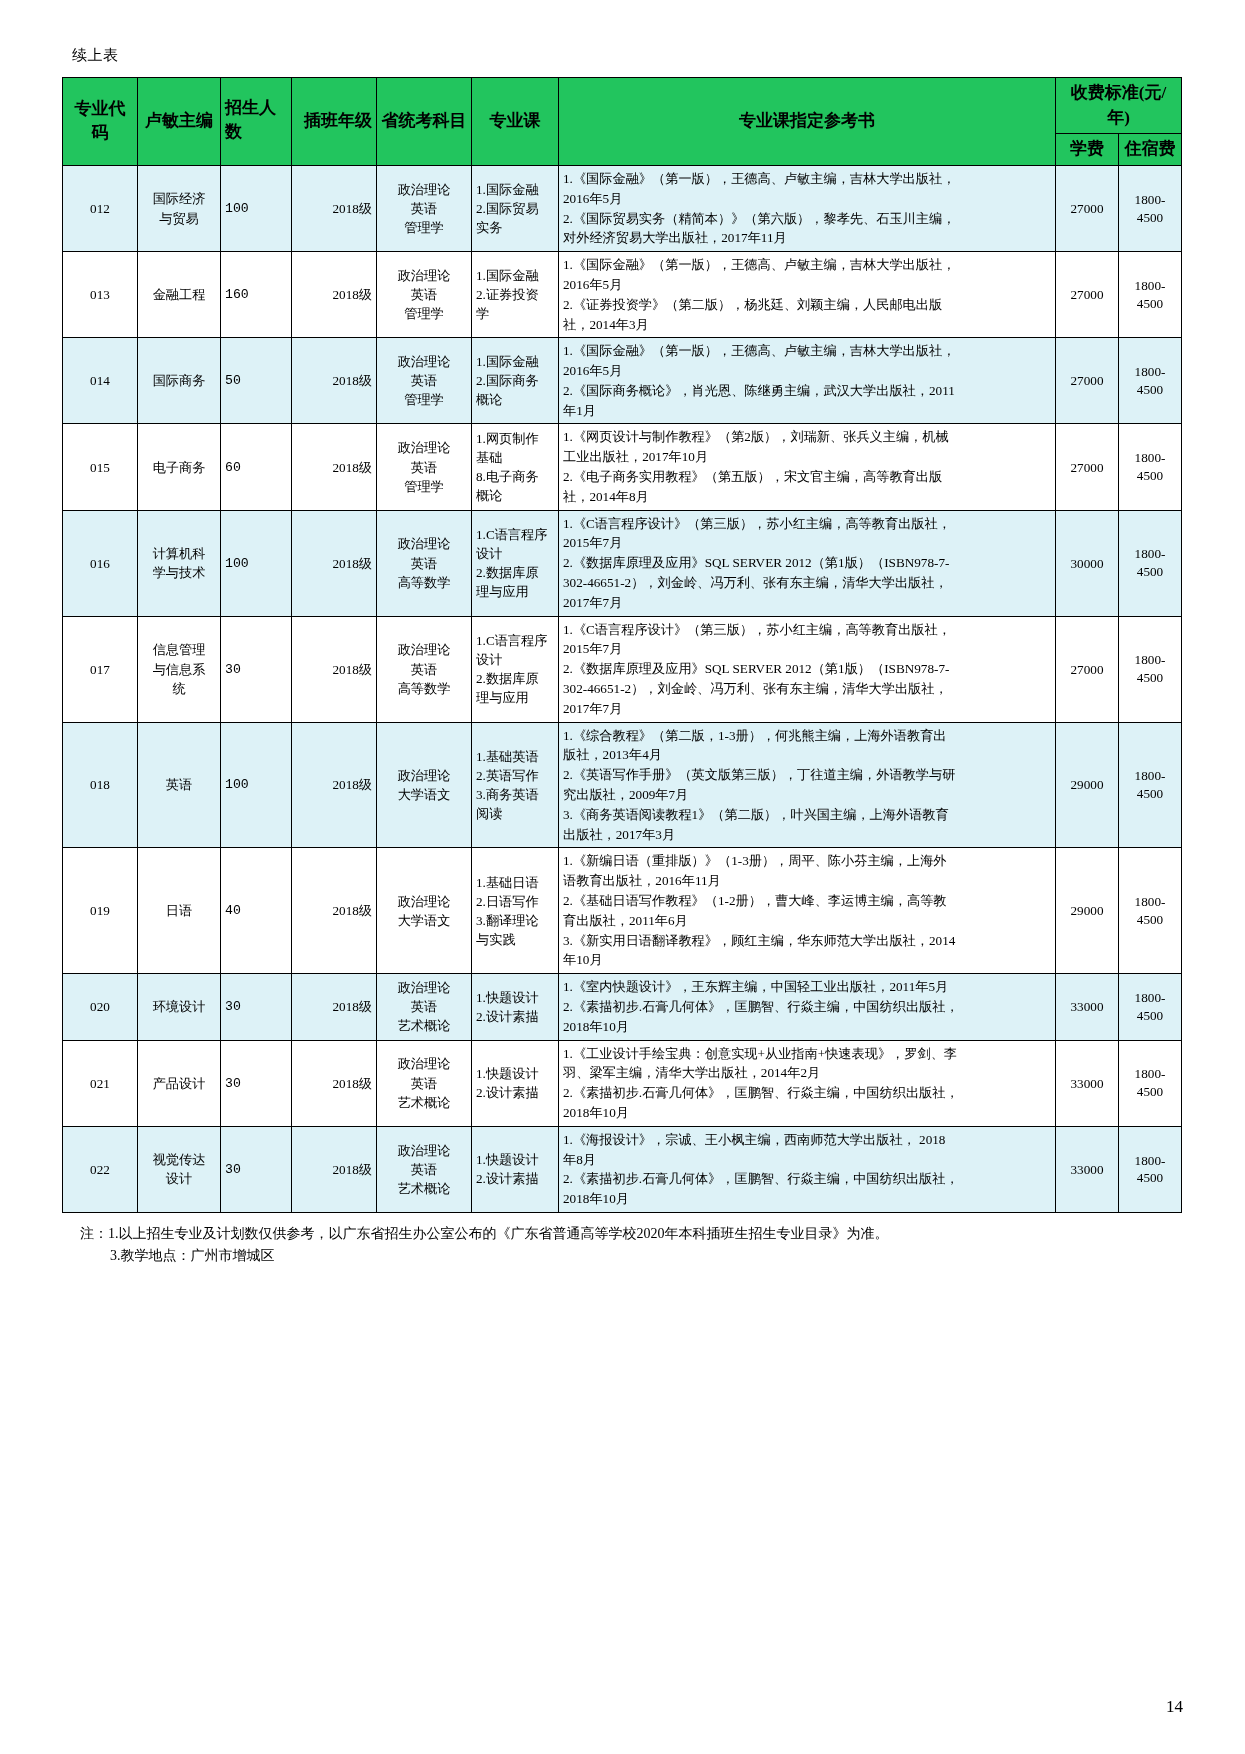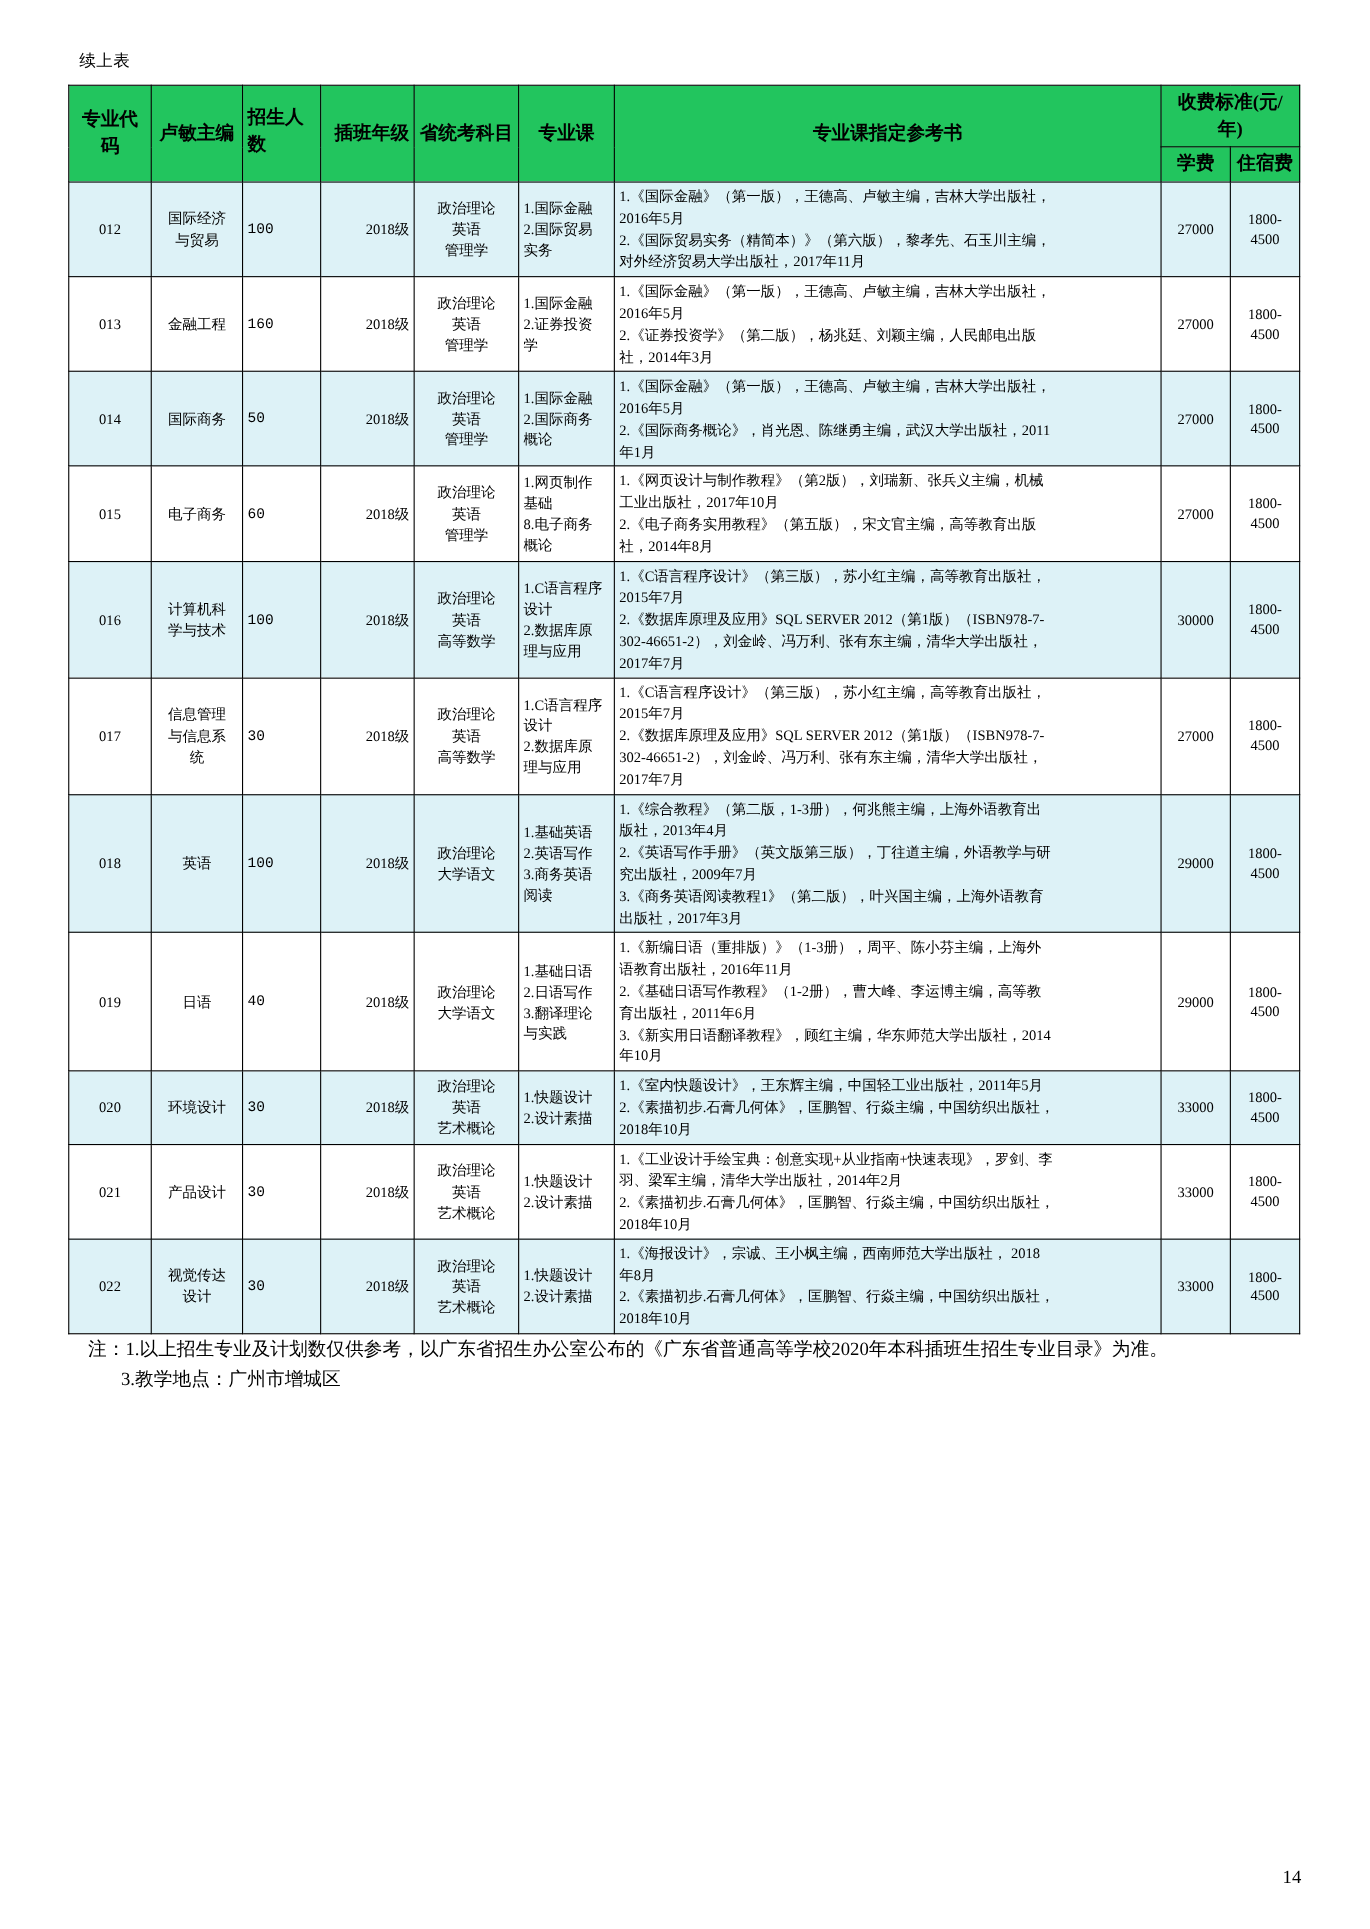--- a/index.html
+++ b/index.html
@@ -56,21 +56,22 @@
   .c-dorm    { width: 62px;  text-align: center; }
 
   tbody tr.shade td { background: #ddf2f7; }
   tbody tr.plain td { background: #ffffff; }
 
   .multiline { white-space: pre-line; }
   .books { white-space: pre-line; line-height: 1.5; }
   .dorm  { white-space: pre-line; line-height: 1.35; }
 
   .footnotes {
-    font-size: 17px;
+    margin-top: 10px;
+    font-size: 14px;
     line-height: 1.6;
     margin-left: 18px;
   }
   .footnotes .fn-line { display: block; white-space: pre-wrap; }
   .fn-indent { padding-left: 30px; display: block; }
   .red { color: #e2211c; }
   .page-num {
     position: absolute;
     right: 62px;
     bottom: 37px;

